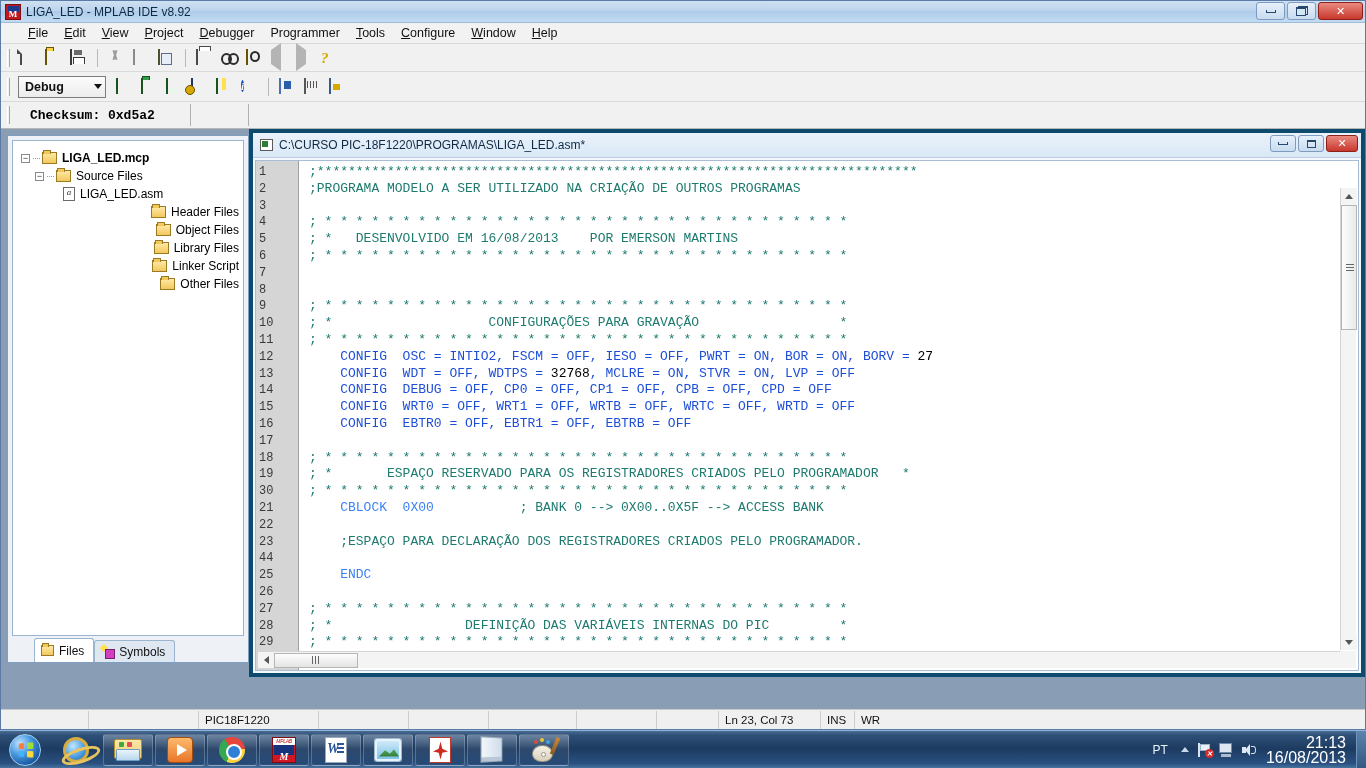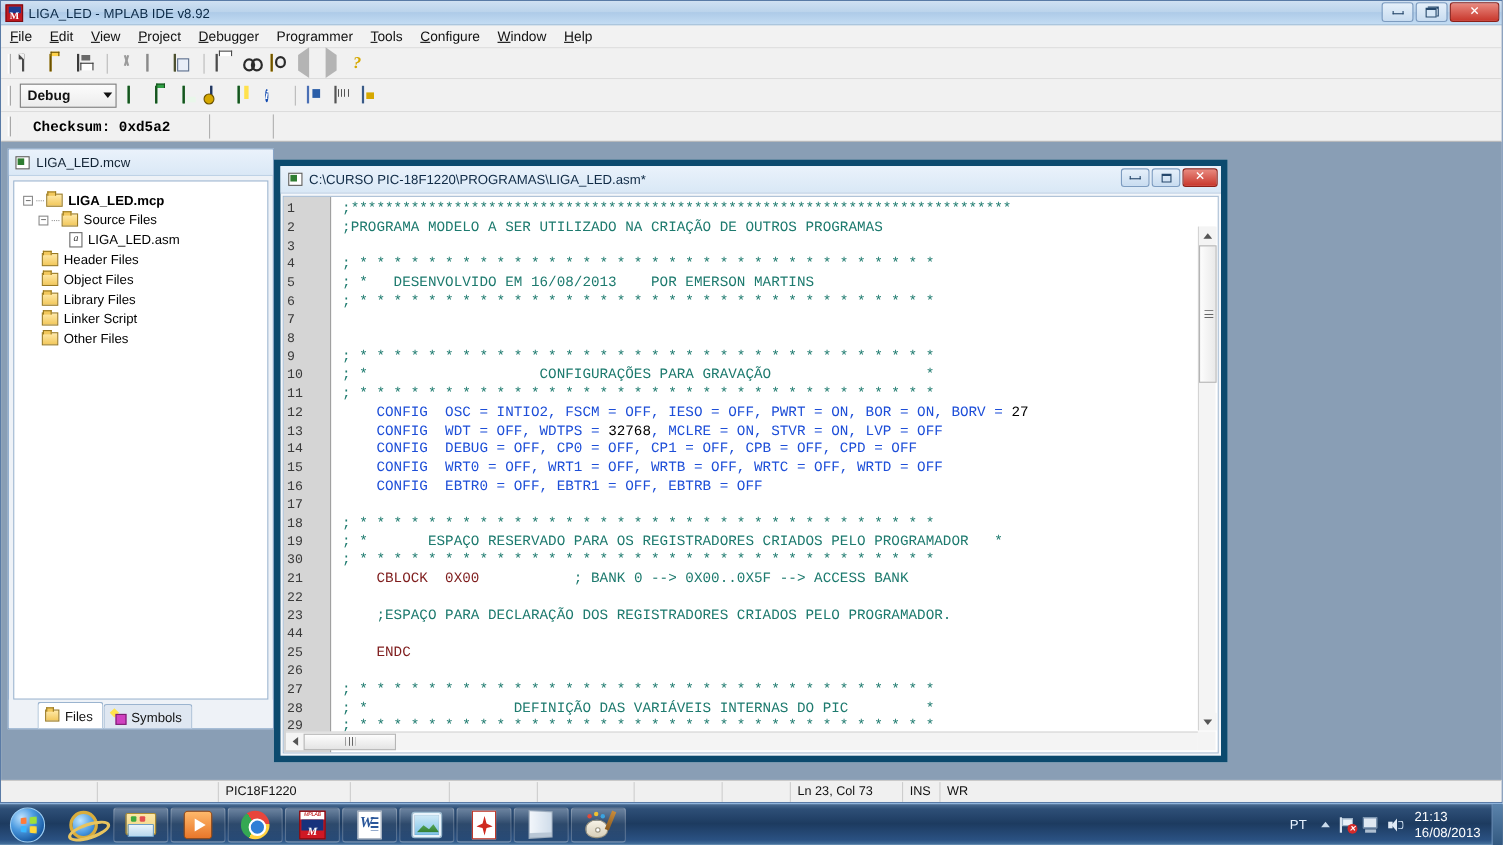--- a/index.html
+++ b/index.html
@@ -70,21 +70,21 @@
     content:""; position:absolute; left:0; bottom:0; width:8px; height:6px;
     border:1px solid #26486c; border-top-width:2px; background:#d5e6f6;
   }
   .glyph-maxsq { width:9px;height:8px;border:1px solid #26486c;border-top-width:2px; }
 
   
   #menubar {
     height: 21px; flex: none;
     background: #f2f2f2;
     border-bottom: 1px solid #d9d9d9;
-    display: flex; align-items: center; padding-left: 0;
+    display: flex; align-items: center; padding-left: 19px;
   }
   .menu-item {
     padding: 2px 8px; font-size: 12.5px; color: #111; cursor: default;
     font-family: "Liberation Sans", sans-serif;
   }
   .menu-item u { text-decoration: underline; }
 
   
   .toolbar {
     flex: none; background: #f1f1f1;
@@ -227,44 +227,44 @@
     width: 12px; height: 14px; flex: none; margin-right: 5px; position: relative;
     background: #fff; border: 1px solid #6a6a6a;
   }
   .file-ic::after {
     content:"a"; position:absolute; left:0; right:0; top:-1px; font-size:9px;
     text-align:center; color:#333; font-family:"Liberation Serif",serif;
   }
   .tlabel.bold { font-weight: bold; }
   .indent1 { padding-left: 14px; }
   .indent2 { padding-left: 42px; }
-  .indent-leaf { padding-left: 17px; }
+  .indent-leaf { padding-left: 17px; justify-content: flex-end; }
 
   #proj-tabs {
     height: 26px; flex: none; display: flex; align-items: flex-end;
     padding-left: 26px; background: #eef2f7;
   }
   .ptab {
     height: 22px; padding: 0 9px 0 6px; display: flex; align-items: center; gap: 5px;
     font-size: 12px; color: #111; border: 1px solid #9bb4cf; border-bottom: none;
     border-radius: 3px 3px 0 0; background: #dfe7f1;
   }
   .ptab.active { background: #fff; height: 24px; border-color: #9bb4cf; }
   .ptab .ic-files { width:13px;height:11px;background:linear-gradient(to bottom,#ffe9a8,#f2c85c);border:1px solid #9a7a22;position:relative; }
   .ptab .ic-files::before{content:"";position:absolute;left:0;top:-3px;width:5px;height:3px;background:#f2c85c;border:1px solid #9a7a22;border-bottom:none;}
   .ptab .ic-sym { position:relative;width:13px;height:13px; }
   .ptab .ic-sym::before{content:"";position:absolute;left:0;top:0;width:6px;height:6px;background:#ffe14d;transform:rotate(45deg);}
   .ptab .ic-sym::after{content:"";position:absolute;left:4px;top:4px;width:8px;height:8px;background:#d040c0;border:1px solid #7a2070;}
 
   
   #editor-window {
-    position: absolute; left: 248px; top: 0px; width: 867px; height: 548px;
+    position: absolute; left: 248px; top: 0px; width: 1116px; height: 548px;
     background: #f4f7fb;
-    border: 6px solid #0c4a6e;
-    display: flex; flex-direction: column; margin-top: 16px;
+    border: 4px solid #0c4a6e;
+    display: flex; flex-direction: column;
   }
   #editor-title {
     height: 25px; flex: none;
     background: linear-gradient(to bottom,#eaf2fb,#d9e8f6);
     border-bottom: 1px solid #b9cee3;
     display: flex; align-items: center; padding-left: 7px; position: relative;
   }
   #editor-title .et-text { font-size: 12px; color: #0f2a45; white-space: nowrap; }
   #editor-title .winbtns { right: 3px; top: 2px; }
   #editor-title .winbtn { width: 26px; height: 17px; }
@@ -283,21 +283,21 @@
   #gutter div { height: 16.8px; line-height: 16.8px; padding-left: 3px; }
   #code {
     flex: 1; overflow: hidden; padding-top: 3px; padding-left: 10px;
     font-family: "Liberation Mono", monospace; font-size: 13px;
     white-space: pre; color: #000;
   }
   #code .ln { height: 16.8px; line-height: 16.8px; }
   .c-comment { color: #1d7a6e; }
   .c-dir { color: #1d4ed8; }
   .c-num { color: #000; }
-  .c-kw { color: #7f1d1d; text-align: right; }
+  .c-kw { color: #3b82f6; text-align: right; }
 
   
   #ed-vscroll {
     position: absolute; right: 2px; top: 27px; bottom: 20px; width: 16px;
     background: #f4f4f4; border-left: 1px solid #d4d4d4;
   }
   #ed-vscroll .sb-arrow { width:16px;height:16px;display:flex;align-items:center;justify-content:center;background:#f4f4f4; }
   .tri-up { width:0;height:0;border-style:solid;border-width:0 4px 5px 4px;border-color:transparent transparent #555 transparent; }
   .tri-down { width:0;height:0;border-style:solid;border-width:5px 4px 0 4px;border-color:#555 transparent transparent transparent; }
   .tri-left { width:0;height:0;border-style:solid;border-width:4px 5px 4px 0;border-color:transparent #555 transparent transparent; }
@@ -405,21 +405,21 @@
   .net-ic .scr{position:absolute;left:0;top:0;width:13px;height:10px;background:#dfe8f2;border:1px solid #6f8aa8;}
   .net-ic .bs{position:absolute;left:2px;bottom:0;width:10px;height:3px;background:#aebed0;}
   .flag-ic { width:16px;height:14px;position:relative; }
   .flag-ic .pole{position:absolute;left:1px;top:0;width:2px;height:14px;background:#d8e4f0;}
   .flag-ic .fl{position:absolute;left:3px;top:1px;width:10px;height:7px;background:#e9f1f9;border:1px solid #9db3c8;}
   .flag-ic .x{position:absolute;right:-1px;bottom:-1px;width:9px;height:9px;border-radius:50%;background:#d42a2a;color:#fff;font-size:7px;line-height:9px;text-align:center;font-weight:bold;}
   .spk-ic { width:16px;height:14px;position:relative; }
   .spk-ic .b{position:absolute;left:1px;top:4px;width:4px;height:6px;background:#dfe9f4;}
   .spk-ic .c{position:absolute;left:4px;top:1px;width:0;height:0;border-style:solid;border-width:6px 5px 6px 0;border-color:transparent #dfe9f4 transparent transparent;}
   .spk-ic .w1{position:absolute;left:10px;top:3px;width:5px;height:8px;border:1px solid #cfe0f0;border-left:none;border-radius:0 50% 50% 0;}
-  #clock { color: #fff; font-size: 12px; text-align: left; line-height: 15px; padding: 0 10px 0 6px; }
+  #clock { color: #fff; font-size: 16px; text-align: right; line-height: 15px; padding: 0 10px 0 6px; }
   #show-desktop { width: 10px; height: 38px; border-left: 1px solid #6f93bb; background: linear-gradient(to bottom,#5b83ab,#32587f); }
 </style>
 </head>
 <body>
 
 <div id="app-window">
 
   <div id="titlebar">
     <div class="tb-icon"></div>
     <div class="tb-title">LIGA_LED - MPLAB IDE v8.92</div>
@@ -527,24 +527,20 @@
 
   <div id="checksum-bar">
     <div class="grip"></div>
     <div id="checksum-box">Checksum:  0xd5a2</div>
     <div id="checksum-pad"></div>
   </div>
 
   <div id="mdi">
 
     <div id="proj-window">
-      <div id="proj-title">
-        <i class="mdi-icon"></i>
-        <span>LIGA_LED.mcw</span>
-      </div>
       <div id="proj-body">
         <div id="tree">
           <div class="tnode">
             <i class="expander">−</i>
             <i class="dots"></i>
             <i class="folder-ic"></i>
             <span class="tlabel bold">LIGA_LED.mcp</span>
           </div>
           <div class="tnode indent1">
             <i class="expander">−</i>

